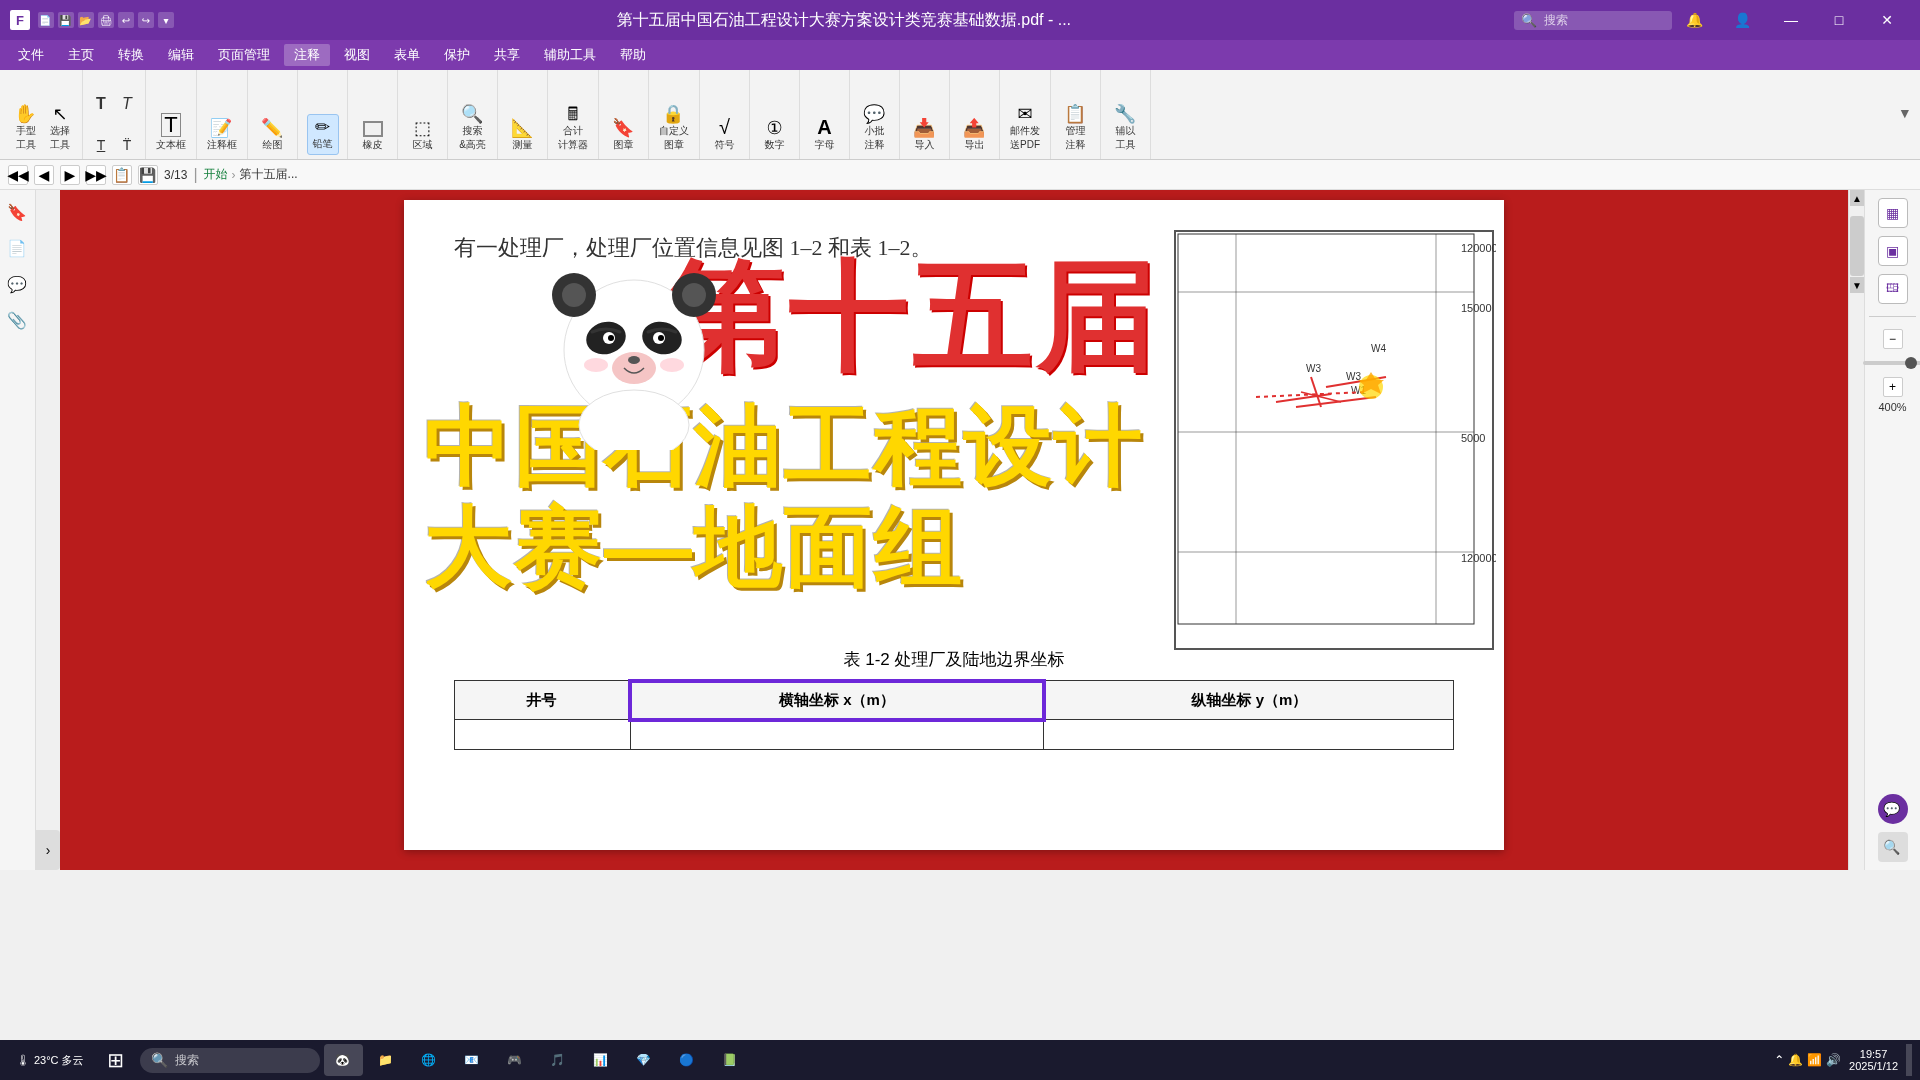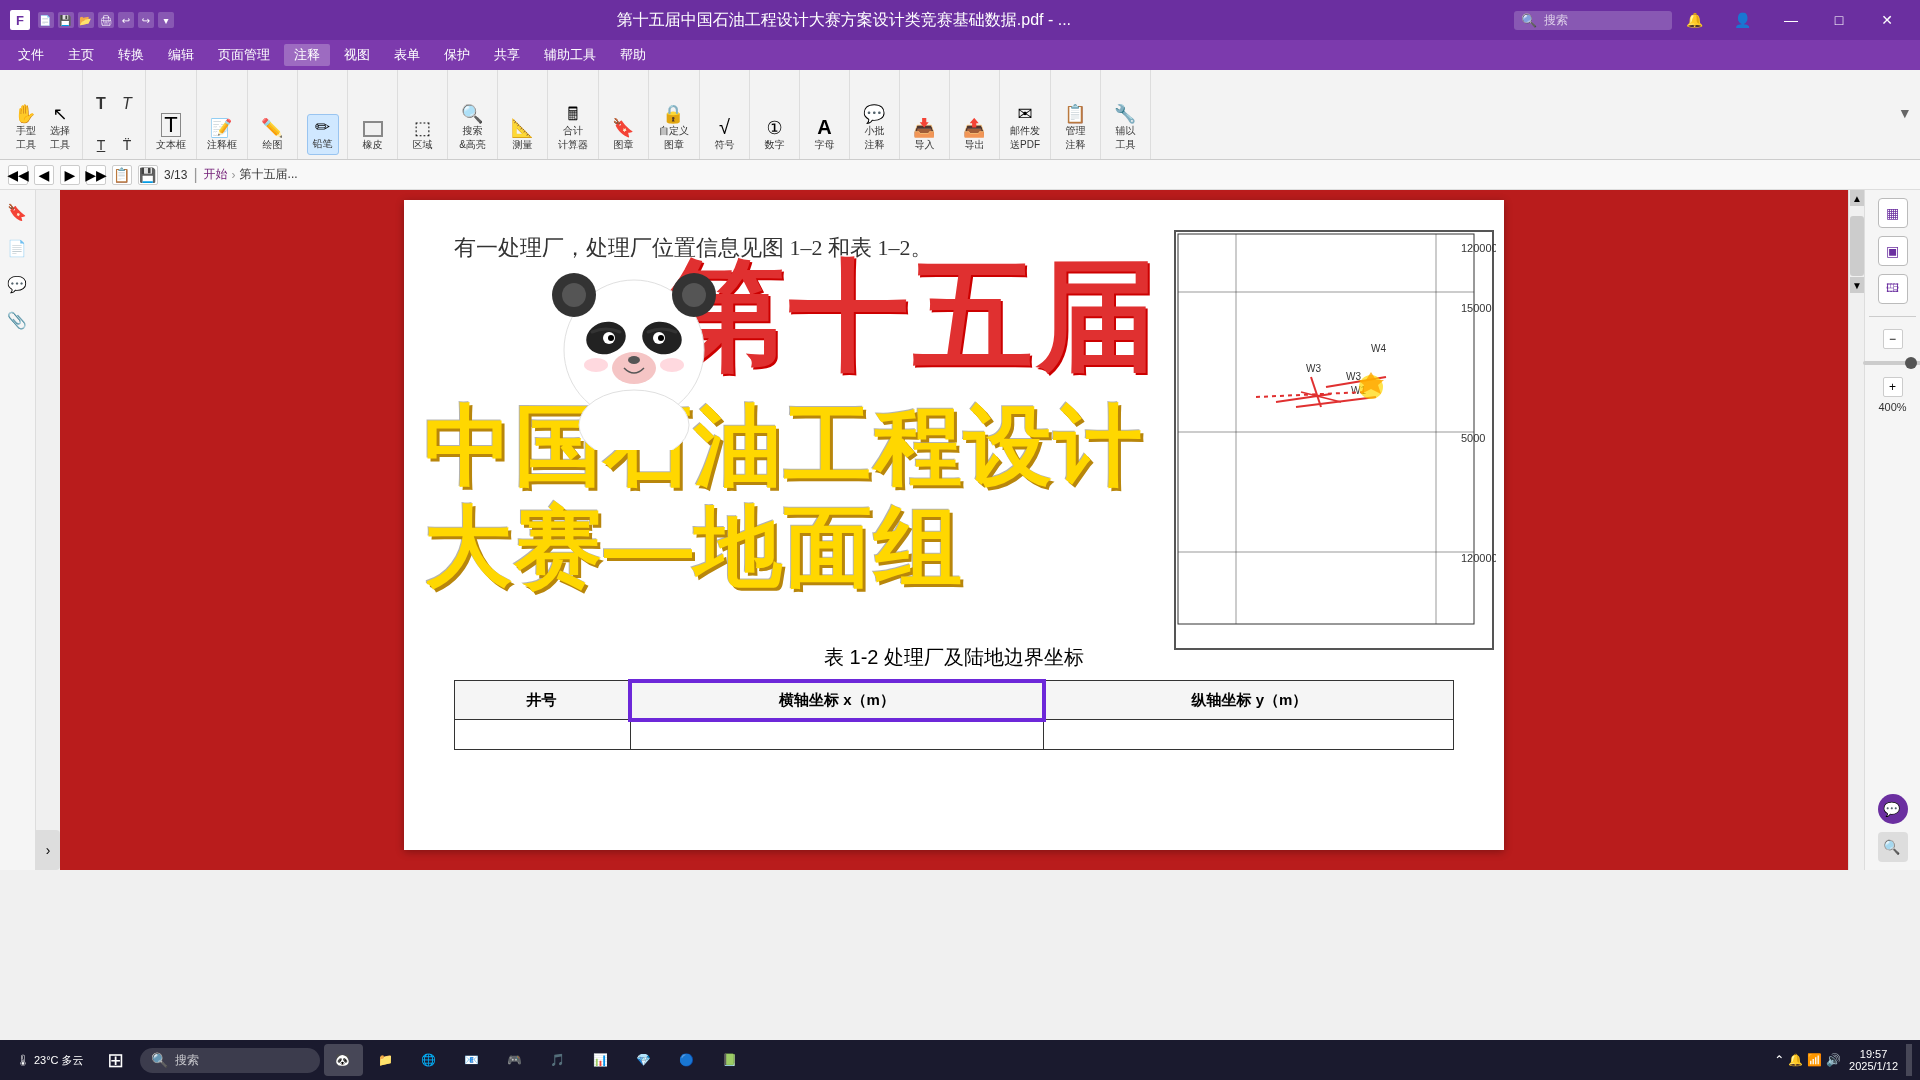--- a/index.html
+++ b/index.html
@@ -376,21 +376,21 @@
   <div class="toolbar-nav-btn">◀</div>
   <div class="toolbar-nav-btn">▶</div>
   <div class="toolbar-nav-btn">▶▶</div>
   <div class="toolbar-nav-btn">📋</div>
   <div class="toolbar-nav-btn">💾</div>
   <span class="toolbar-page-info">
     <span>3</span>/<span>13</span>
   </span>
   <span class="toolbar-sep">|</span>
   <div class="toolbar-breadcrumb">
-    <span style="cursor:pointer; color:#701a75;">开始</span>
+    <span style="cursor:pointer; color:#15803d;">开始</span>
     <span class="toolbar-sep">›</span>
     <span>第十五届...</span>
   </div>
 </div>
 
 <div style="display:flex; width:1920px; height:680px; position:relative;">
 
   <div class="left-sidebar">
     <div class="sidebar-icon">🔖</div>
     <div class="sidebar-icon">📄</div>
@@ -473,21 +473,21 @@
           <line x1="100" y1="170" x2="155" y2="162" stroke="#e03030" stroke-width="2"></line>
           <line x1="135" y1="145" x2="145" y2="175" stroke="#e03030" stroke-width="2"></line>
           <line x1="125" y1="160" x2="165" y2="170" stroke="#e03030" stroke-width="1.5"></line>
 
           <circle cx="195" cy="155" r="12" fill="#FFD700" opacity="0.7"></circle>
           <path d="M190 148 L195 140 L200 148 L208 148 L202 153 L205 162 L195 157 L185 162 L188 153 L182 148 Z" fill="orange" opacity="0.8"></path>
         </svg>
       </div>
 
       <div style="position:absolute; bottom:100px; left:50px; right:50px;">
-        <div style="text-align:center; margin-bottom:8px; font-size:20px;">表 1-2  处理厂及陆地边界坐标</div>
+        <div style="text-align:center; margin-bottom:8px; font-size:17px;">表 1-2  处理厂及陆地边界坐标</div>
         <table class="data-table" style="width:100%; border-collapse:collapse; font-size:15px;">
           <thead>
             <tr>
               <th style="border:1px solid #333; padding:8px 16px; text-align:center;">井号</th>
               <th style="border:4px solid #6d28d9; padding:8px 16px; text-align:center;">横轴坐标 x（m）</th>
               <th style="border:1px solid #333; padding:8px 16px; text-align:center;">纵轴坐标 y（m）</th>
             </tr>
           </thead>
           <tbody>
             <tr>

